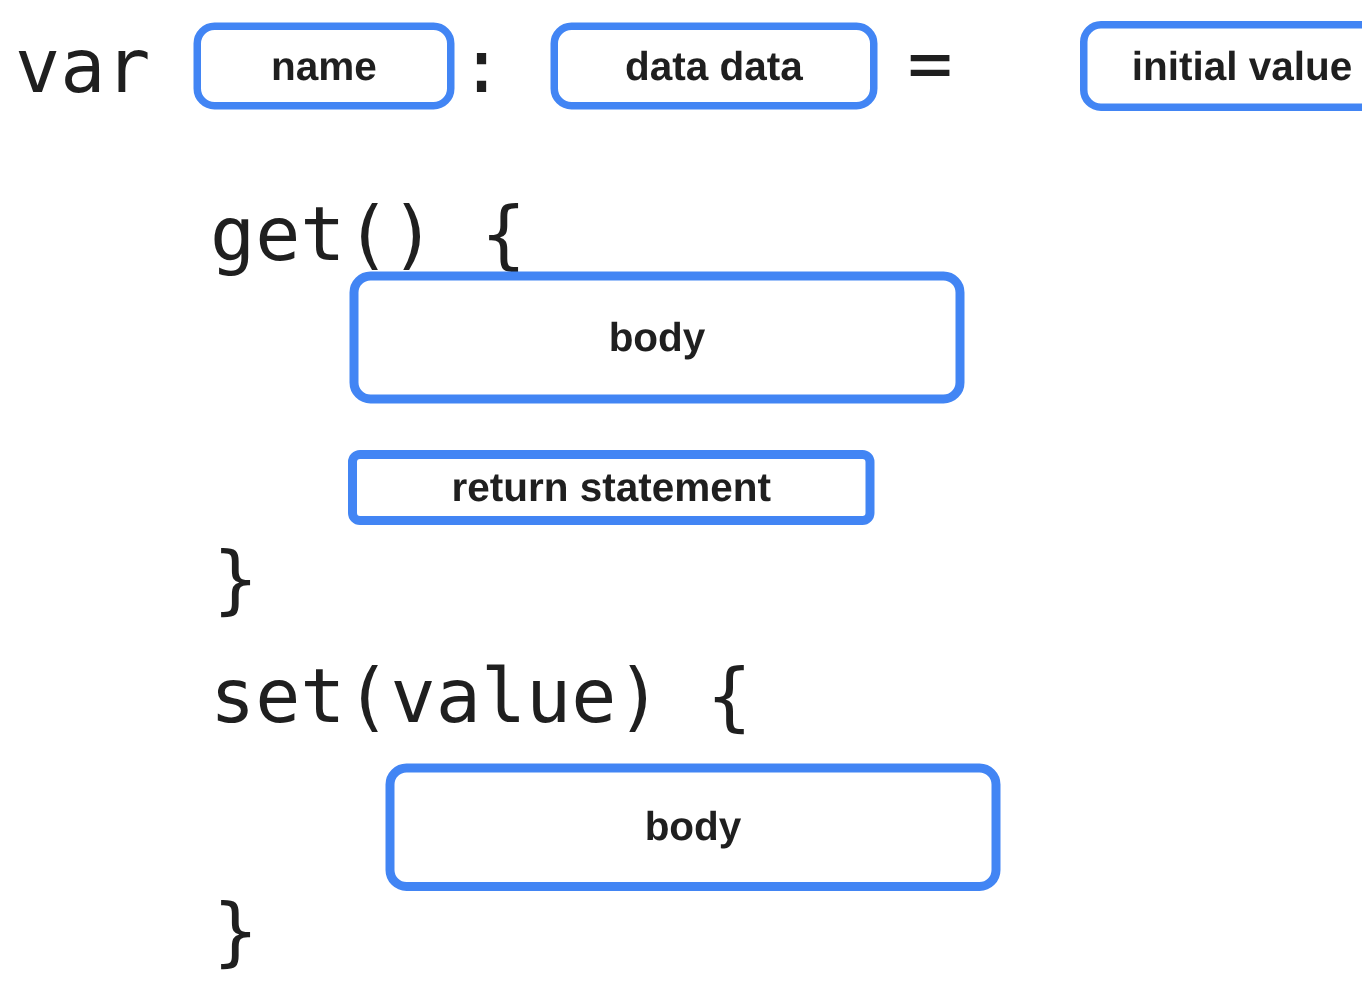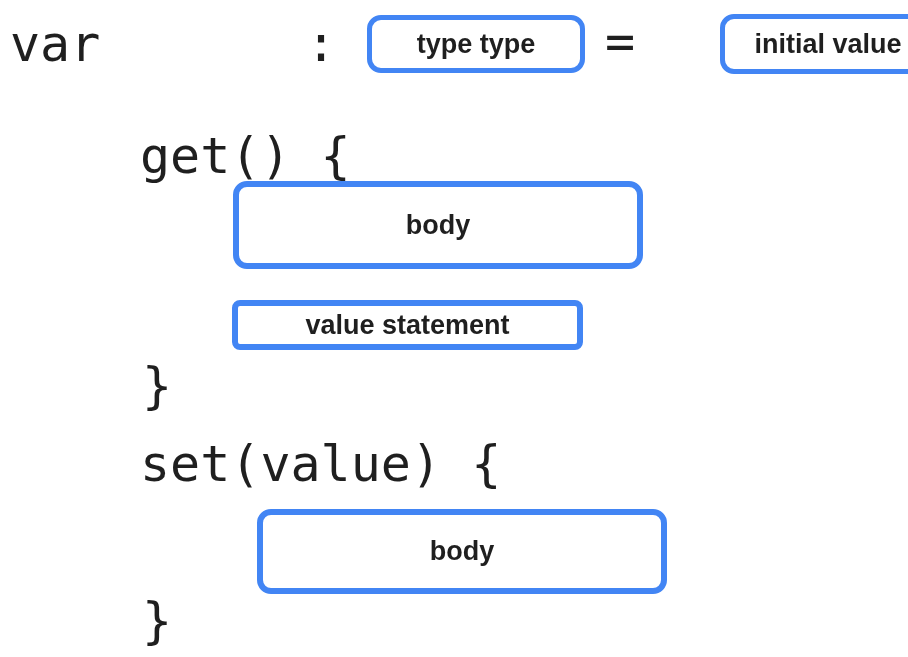--- a/index.html
+++ b/index.html
@@ -59,41 +59,44 @@
   .box-set-body  { left: 257px; top: 509px; width: 410px; height: 85px; border-width: 6px; }
   .setter-close  { left: 142px; top: 597px; }
 </style>
 </head>
 <body>
 
 <div class="canvas">
 
   <span class="code kw-var">var</span>
 
+  <div class="pill box-name">
+    <span>name</span>
+  </div>
 
   <span class="code colon">:</span>
 
   <div class="pill box-type">
-    <span>type type</span>
+    <span>data data</span>
   </div>
 
   <span class="code equals">=</span>
 
   <div class="pill box-initial">
     <span>initial value</span>
   </div>
 
   <span class="code getter-open">get() {</span>
 
   <div class="pill box-get-body">
     <span>body</span>
   </div>
 
   <div class="pill box-return">
-    <span>value statement</span>
+    <span>return statement</span>
   </div>
 
   <span class="code getter-close">}</span>
 
   <span class="code setter-open">set(value) {</span>
 
   <div class="pill box-set-body">
     <span>body</span>
   </div>
 

